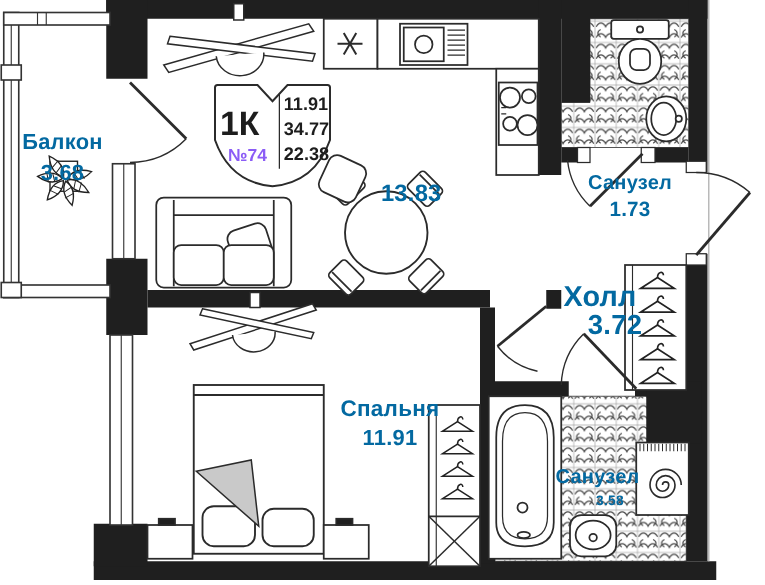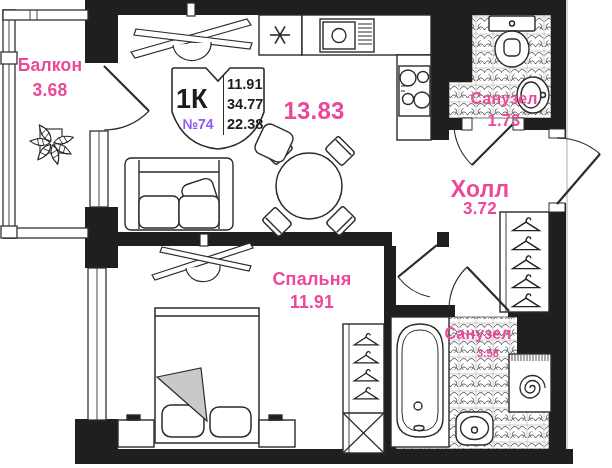--- a/index.html
+++ b/index.html
@@ -1,20 +1,20 @@
 <!DOCTYPE html>
 <html><head>
 <meta charset="utf-8">
 <style>
   html,body{margin:0;padding:0;background:#fff;}
   .plan{position:relative;width:612px;height:468px;background:#fff;overflow:hidden;
         font-family:"Liberation Sans", sans-serif;}
   .plan svg{position:absolute;left:0;top:0;}
-  .lbl{position:absolute;text-align:center;color:#ec4899;font-weight:bold;
-       line-height:1.1;letter-spacing:.2px;z-index:5;}
+  .lbl{position:absolute;text-align:center;color:#0369a1;font-weight:bold;
+       line-height:1.1;letter-spacing:.2px;z-index:5;margin-top:48px;}
   .badge{position:absolute;left:170px;top:62px;width:96px;height:90px;z-index:6;}
   .badge svg{position:absolute;left:0;top:0;}
   .badge .type{position:absolute;left:6px;top:22px;width:44px;
                font-size:27px;font-weight:bold;color:#1d1d1d;}
   .badge .num{position:absolute;left:4px;top:54px;width:48px;text-align:center;
               font-size:14px;font-weight:bold;color:#8b5cf6;}
   .badge .divider{position:absolute;left:53px;top:13px;height:60px;width:0;
                   border-left:1.5px solid #2b2b2b;}
   .badge .areas{position:absolute;left:57px;top:12px;width:36px;text-align:left;
                 font-size:14.5px;font-weight:bold;color:#1d1d1d;line-height:20px;}
@@ -274,27 +274,27 @@
             <path d="M2,0 Q10,-7 22,0 Q10,7 2,0 Z"></path>
             <path d="M8,-3 L10,3 M13,-4 L15,4" stroke-width="0.8"></path>
           </g>
     </g>
   </g>
 </svg>
 
 <div class="lbl" style="left:8px;top:56px;width:84px;font-size:17.5px">Балкон</div>
 <div class="lbl" style="left:8px;top:81px;width:84px;font-size:17.5px">3.68</div>
 
-<div class="lbl" style="left:272px;top:98px;width:84px;font-size:24px">13.83</div>
+<div class="lbl" style="left:287px;top:98px;width:84px;font-size:19px">13.83</div>
 
 <div class="lbl" style="left:459px;top:90px;width:90px;font-size:16px">Санузел</div>
 <div class="lbl" style="left:459px;top:111px;width:90px;font-size:16.5px">1.73</div>
 
 <div class="lbl" style="left:438px;top:177px;width:84px;font-size:23px">Холл</div>
-<div class="lbl" style="left:438px;top:200px;width:84px;font-size:17px">3.72</div>
+<div class="lbl" style="left:450px;top:200px;width:84px;font-size:22px">3.72</div>
 
 <div class="lbl" style="left:268px;top:270px;width:88px;font-size:18px">Спальня</div>
 <div class="lbl" style="left:268px;top:293px;width:88px;font-size:17.5px">11.91</div>
 
 <div class="lbl" style="left:434px;top:325px;width:88px;font-size:16px">Санузел</div>
 <div class="lbl" style="left:444px;top:347px;width:88px;font-size:11px">3.58</div>
 
 <div class="badge">
   <svg width="96" height="90" viewBox="0 0 96 90">
     <path d="M4,6 H36 L48,19 L60,6 H92 Q94,6 94,8 V50 Q82,84 48,87 Q14,84 2,50 V8 Q2,6 4,6 Z" fill="#fff" stroke="#2b2b2b" stroke-width="1.6"></path>

